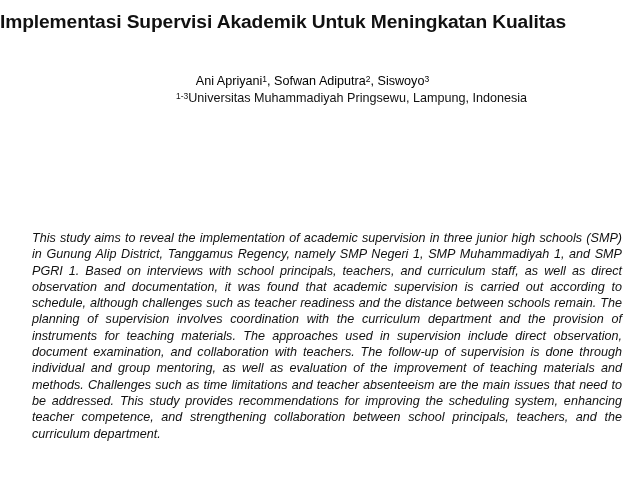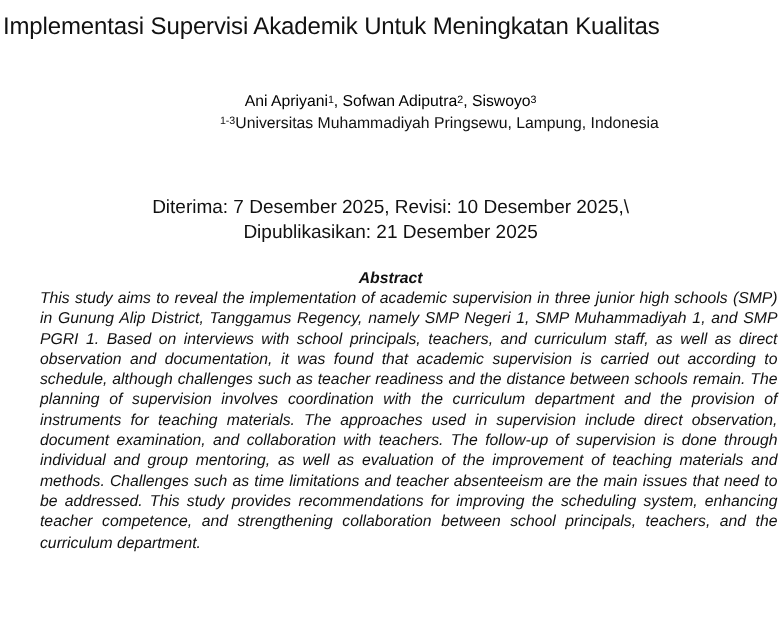--- a/index.html
+++ b/index.html
@@ -20,21 +20,21 @@
       left: 0; top: 0;
       width: 625px;
       height: 497px;
     }
     .title {
       position: absolute;
       left: 0;
       top: 10px;
       width: 530px;
       text-align: center;
-      font-weight: normal;
+      font-weight: bold;
       font-size: 19.2px;
       line-height: 23px;
       letter-spacing: -0.1px;
       color: #111;
     }
     .title div { white-space: nowrap; }
     .authors {
       position: absolute;
       left: 0;
       top: 72px;
@@ -138,23 +138,18 @@
 
   <div class="authors">
     <span>Ani Apriyani</span><sup>1</sup><span>, </span><span>Sofwan Adiputra</span><sup>2</sup><span>, </span><span>Siswoyo</span><sup>3</sup>
   </div>
 
   <div class="affil">
     <sup>1-3</sup><span>Universitas Muhammadiyah Pringsewu, Lampung, Indonesia</span>
   </div>
 
 
-  <div class="dates">
-    <div>Diterima: 7 Desember 2025, Revisi: 10 Desember 2025,\</div>
-    <div>Dipublikasikan: 21 Desember 2025</div>
-  </div>
 
-  <div class="abstract-heading">Abstract</div>
 
   <div class="abstract-body">This study aims to reveal the implementation of academic supervision in three junior high schools (SMP) in Gunung Alip District, Tanggamus Regency, namely SMP Negeri 1, SMP Muhammadiyah 1, and SMP PGRI 1. Based on interviews with school principals, teachers, and curriculum staff, as well as direct observation and documentation, it was found that academic supervision is carried out according to schedule, although challenges such as teacher readiness and the distance between schools remain. The planning of supervision involves coordination with the curriculum department and the provision of instruments for teaching materials. The approaches used in supervision include direct observation, document examination, and collaboration with teachers. The follow-up of supervision is done through individual and group mentoring, as well as evaluation of the improvement of teaching materials and methods. Challenges such as time limitations and teacher absenteeism are the main issues that need to be addressed. This study provides recommendations for improving the scheduling system, enhancing teacher competence, and strengthening collaboration between school principals, teachers, and the curriculum department.</div>
 
 
 </div>
 
 </body></html>

